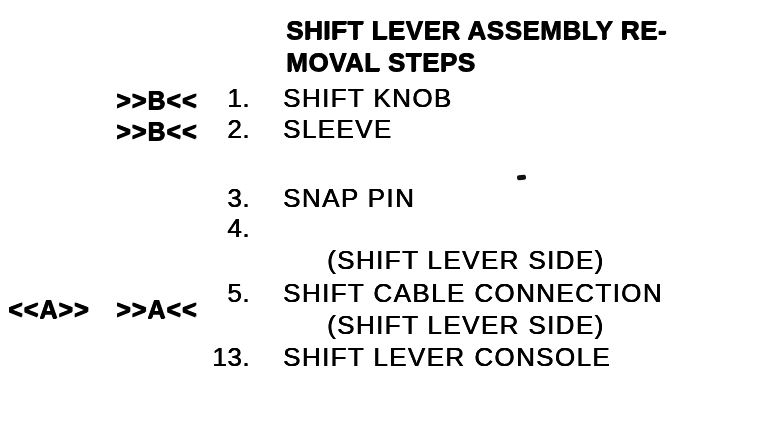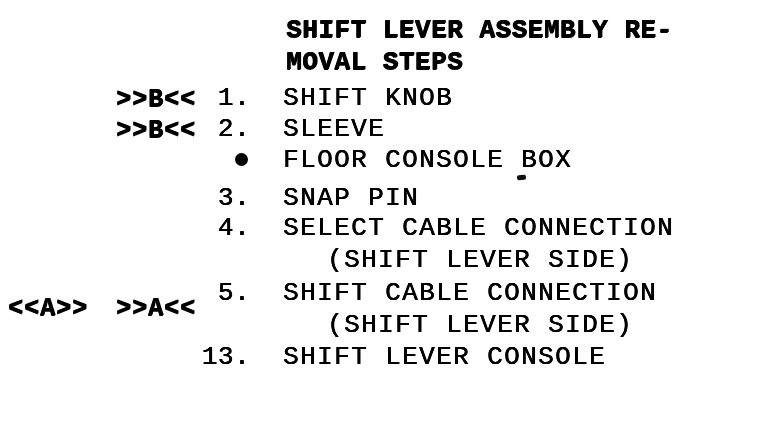--- a/index.html
+++ b/index.html
@@ -1,18 +1,18 @@
 <!DOCTYPE html>
 <html><head>
 <meta charset="utf-8">
 <style>
   html,body{margin:0;padding:0;background:#ffffff;}
   .page{
     position:relative;width:768px;height:438px;background:#ffffff;color:#000000;
-    font-family:Liberation Mono, monospace;overflow:hidden;
+    font-family:Liberation Sans, sans-serif;overflow:hidden;
   }
   
   .ink{text-shadow:0.5px 0 0 currentColor,0 0.4px 0 currentColor;}
   .heading{
     position:absolute;left:286px;top:14px;
     font-size:26px;line-height:32px;font-weight:700;letter-spacing:0.5px;white-space:nowrap;
     text-shadow:0.8px 0 0 currentColor,0 0.5px 0 currentColor;
   }
   .heading span{display:block;}
   .row{position:absolute;left:0;width:768px;height:32px;font-size:26px;line-height:32px;}
@@ -52,33 +52,28 @@
     <span class="num ink">1.</span>
     <span class="txt ink">SHIFT KNOB</span>
   </div>
 
   <div class="row" style="top:113px">
     <span class="marker col-b">&gt;&gt;B&lt;&lt;</span>
     <span class="num ink">2.</span>
     <span class="txt ink">SLEEVE</span>
   </div>
 
-  <div class="row" style="top:144px">
-    <span class="bullet"></span>
-    <span class="txt ink">FLOOR CONSOLE BOX</span>
-  </div>
 
   <div class="row" style="top:182px">
     <span class="num ink">3.</span>
     <span class="txt ink">SNAP PIN</span>
   </div>
 
   <div class="row two-line" style="top:212px">
     <span class="num ink">4.</span>
-    <span class="txt ink">SELECT CABLE CONNECTION</span>
     <span class="txt cont ink">(SHIFT LEVER SIDE)</span>
   </div>
 
   <div class="row two-line" style="top:277px">
     <span class="marker col-a mid">&lt;&lt;A&gt;&gt;</span>
     <span class="marker col-b mid">&gt;&gt;A&lt;&lt;</span>
     <span class="num ink">5.</span>
     <span class="txt ink">SHIFT CABLE CONNECTION</span>
     <span class="txt cont ink">(SHIFT LEVER SIDE)</span>
   </div>

